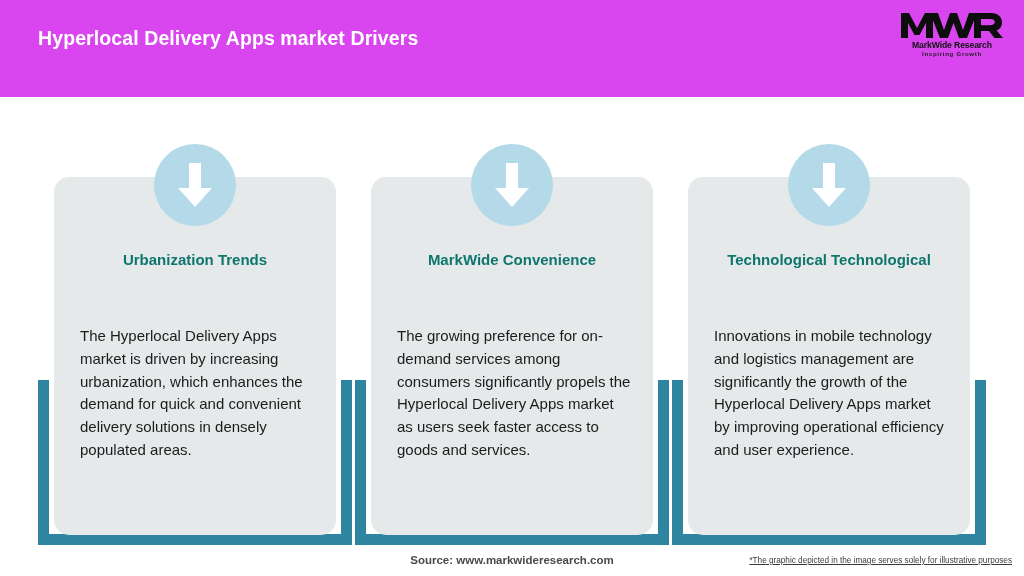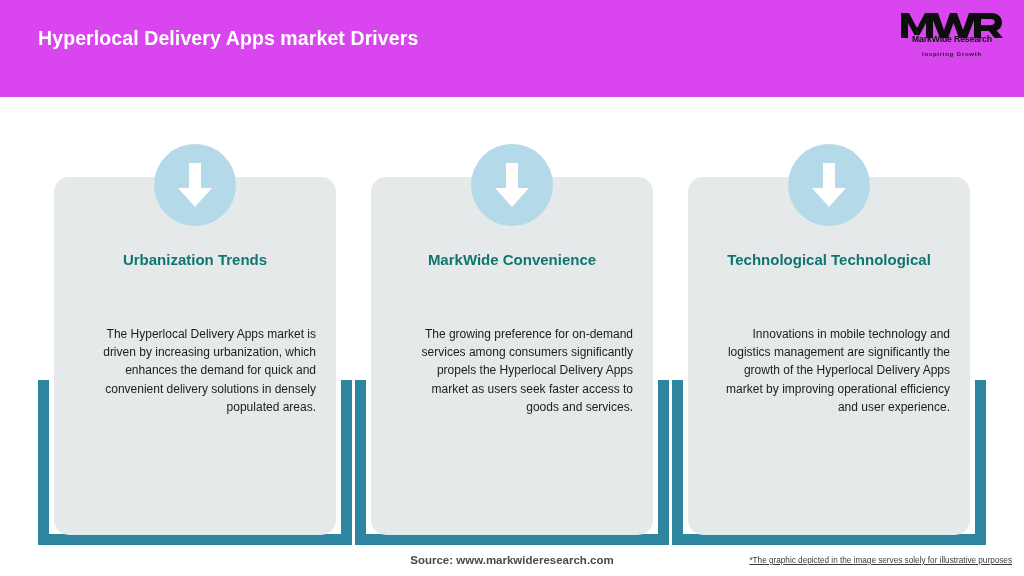--- a/index.html
+++ b/index.html
@@ -21,21 +21,21 @@
     color:#ffffff; font-size:19.5px; font-weight:bold;
     letter-spacing:0.1px; white-space:nowrap;
   }
   
   #logo { position:absolute; right:18px; top:10px; width:108px; height:56px; }
   #logo-mark {
     position:absolute; left:0; top:0; width:108px; height:30px;
     display:flex; align-items:center; justify-content:center;
   }
   #logo-name {
-    position:absolute; left:0; top:24px; width:108px;
+    position:absolute; left:0; top:30px; width:108px;
     text-align:center; color:#111111;
     font-size:8.6px; font-weight:bold; letter-spacing:-0.1px;
     white-space:nowrap;
   }
   #logo-tag {
     position:absolute; left:0; top:40px; width:108px;
     text-align:center; color:#1d1d1d;
     font-size:6.1px; font-weight:bold; letter-spacing:0.7px;
     white-space:nowrap;
   }
@@ -68,22 +68,22 @@
   }
   .icon-circle svg { display:block; }
 
   .card-title {
     position:absolute; left:10px; right:10px; top:74px;
     text-align:center; color:#0f766e;
     font-size:15px; font-weight:bold; line-height:1.2;
   }
   .card-body {
     position:absolute; left:26px; right:20px; top:148px;
-    color:#1c1c1c; font-size:12px; line-height:1.52;
-    text-align:right;
+    color:#1c1c1c; font-size:15px; line-height:1.52;
+    text-align:left;
   }
 
   
   #source {
     position:absolute; left:0; top:554px; width:1024px;
     text-align:center; color:#4a4a4a;
     font-size:11.5px; font-weight:bold;
   }
   #disclaimer {
     position:absolute; right:12px; top:556px;

